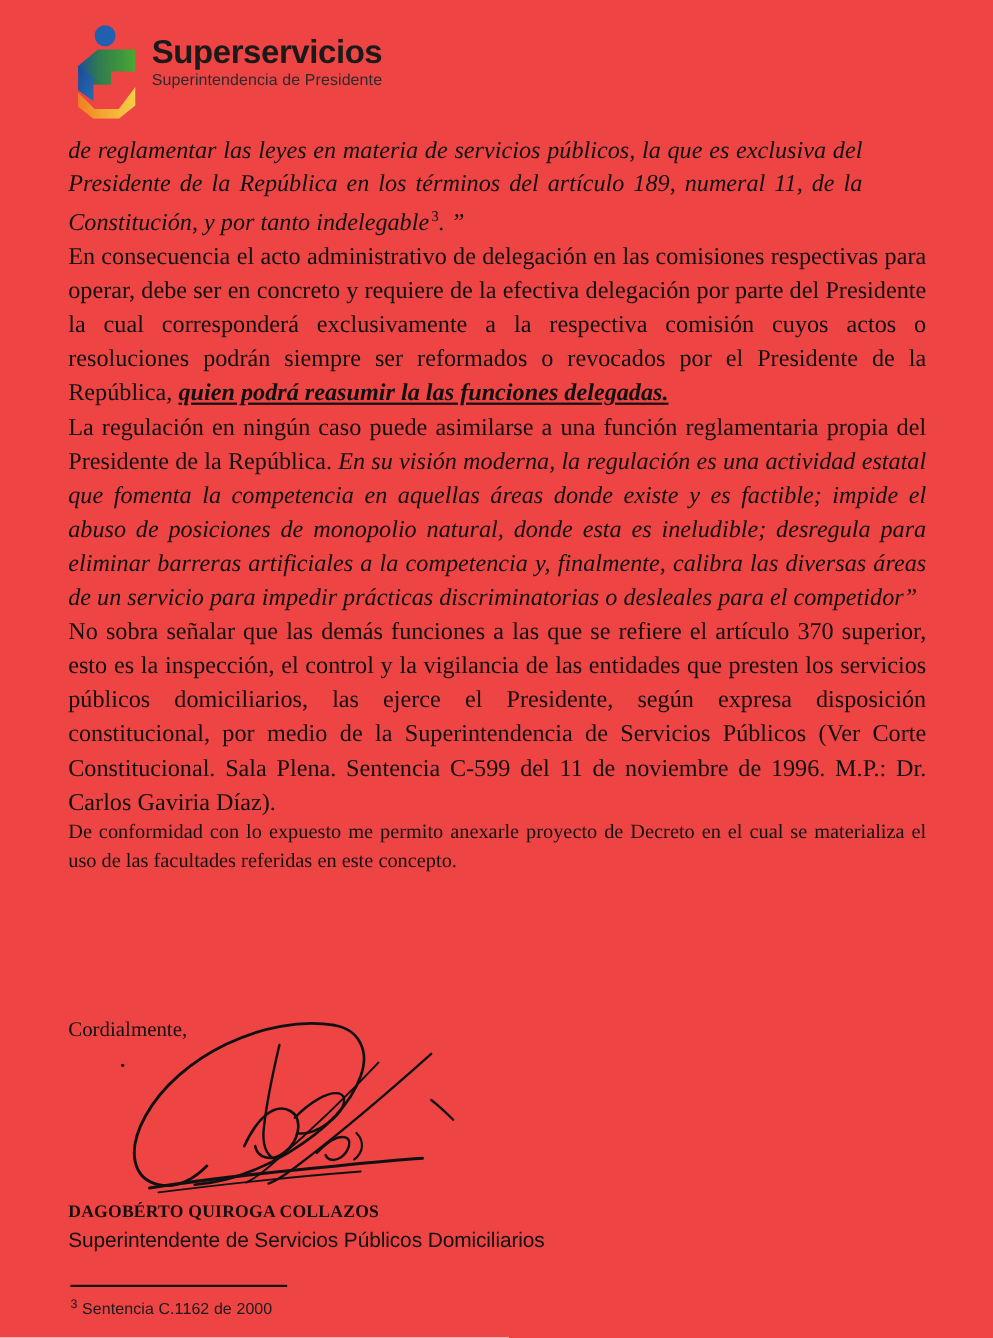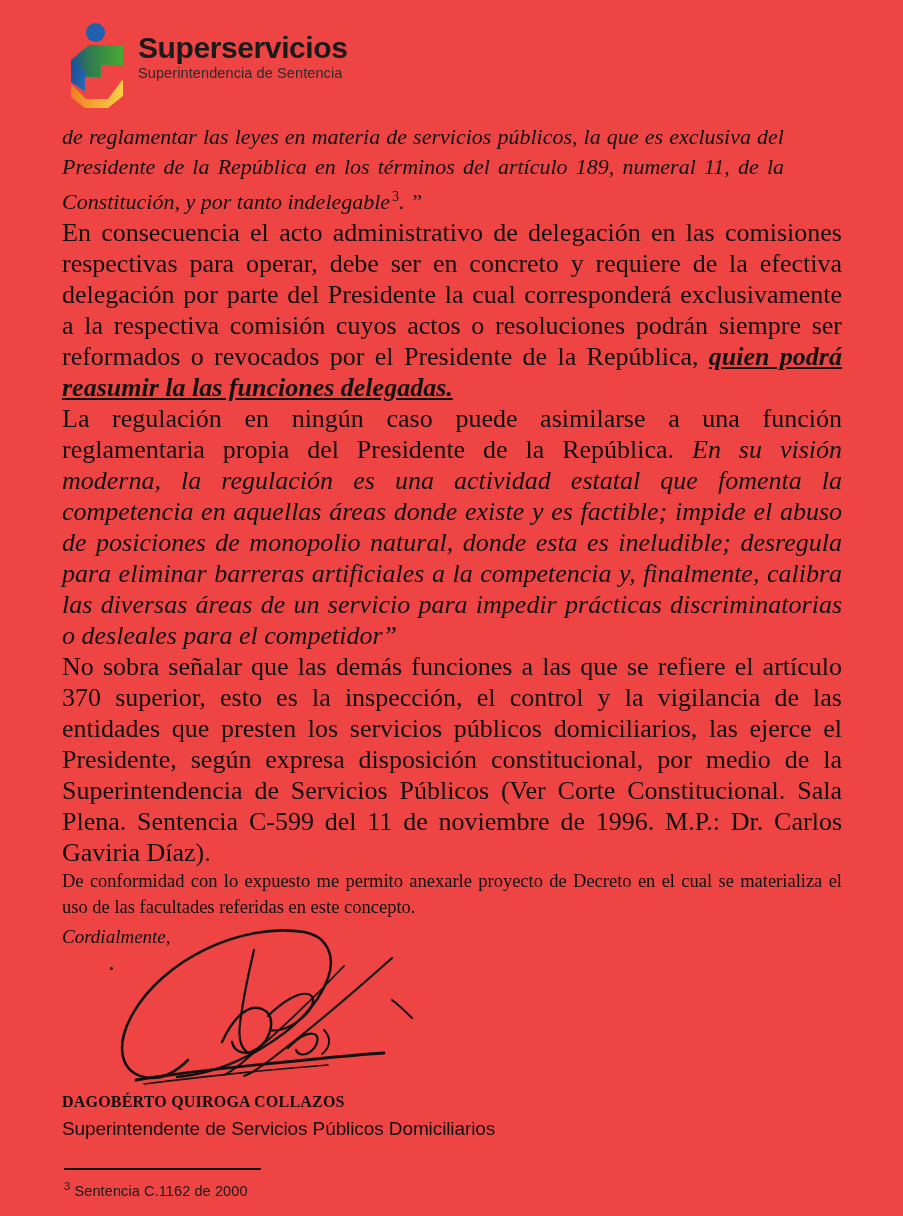--- a/index.html
+++ b/index.html
@@ -76,21 +76,21 @@
   .quote-indent {
     margin-left: 58px;
     width: 722px;
     font-style: italic;
     font-size: 22px;
     line-height: 30px;
     text-align: justify;
   }
 
   .para {
-    font-size: 26px;
+    font-size: 22px;
     line-height: 31px;
     margin-top: 28px;
   }
 
   .para-small {
     font-size: 18.5px;
     line-height: 26px;
     margin-top: 36px;
   }
 
@@ -112,21 +112,20 @@
   .sign-area {
     position: absolute;
     left: 62px;
     top: 925px;
     width: 500px;
   }
   .cordial {
     font-size: 19px;
     line-height: 24px;
     font-family: "Liberation Serif", serif;
-    font-style: italic;
   }
   .signature-wrap {
     position: absolute;
     left: 30px;
     top: -5px;
     width: 380px;
     height: 175px;
     pointer-events: none;
   }
   .signature-wrap svg { display: block; }
@@ -215,21 +214,21 @@
         <path d="M3 38 L21 23 L55 23 L55 43 L33 43 L33 55 L17 55 L3 44 Z" fill="url(#gGreen)"></path>
 
         <path d="M3 38 L17 49 L17 70 L3 60 Z" fill="url(#gBlue)"></path>
 
         <path d="M3 62 L18 77 L40 77 L55 57 L55 74 L40 86 L17 86 L3 75 Z" fill="url(#gOrange)"></path>
       </svg>
     </div>
 
     <div class="wordmark">
       <div class="wordmark-main">Superservicios</div>
-      <div class="wordmark-sub">Superintendencia de Sentencia</div>
+      <div class="wordmark-sub">Superintendencia de Presidente</div>
     </div>
   </div>
 
   <div class="content">
 
     <p class="block quote-indent"><span>de reglamentar las leyes en materia de servicios públicos, la que es exclusiva del Presidente de la República en los términos del artículo 189, numeral 11, de la Constitución, y por tanto indelegable</span><sup class="fn">3</sup><span>. ”</span></p>
 
     <p class="block para"><span>En consecuencia el acto administrativo de delegación en las comisiones respectivas para operar, debe ser en concreto y requiere de la efectiva delegación por parte del Presidente  la cual corresponderá exclusivamente a la respectiva comisión cuyos actos o resoluciones podrán siempre ser reformados o revocados por el Presidente de la República, </span><span class="bold-ital-u">quien podrá reasumir la las funciones delegadas.</span></p>
 
     <p class="block para"><span>La regulación en ningún caso puede asimilarse a una función reglamentaria propia del Presidente de la República. </span><span class="ital">En su visión moderna, la regulación es una actividad estatal que fomenta la competencia en aquellas áreas donde existe  y es factible; impide el abuso de posiciones de monopolio natural, donde esta es ineludible; desregula para eliminar barreras artificiales a la competencia y, finalmente, calibra las diversas áreas de un servicio para impedir prácticas discriminatorias o desleales para el competidor”</span></p>

